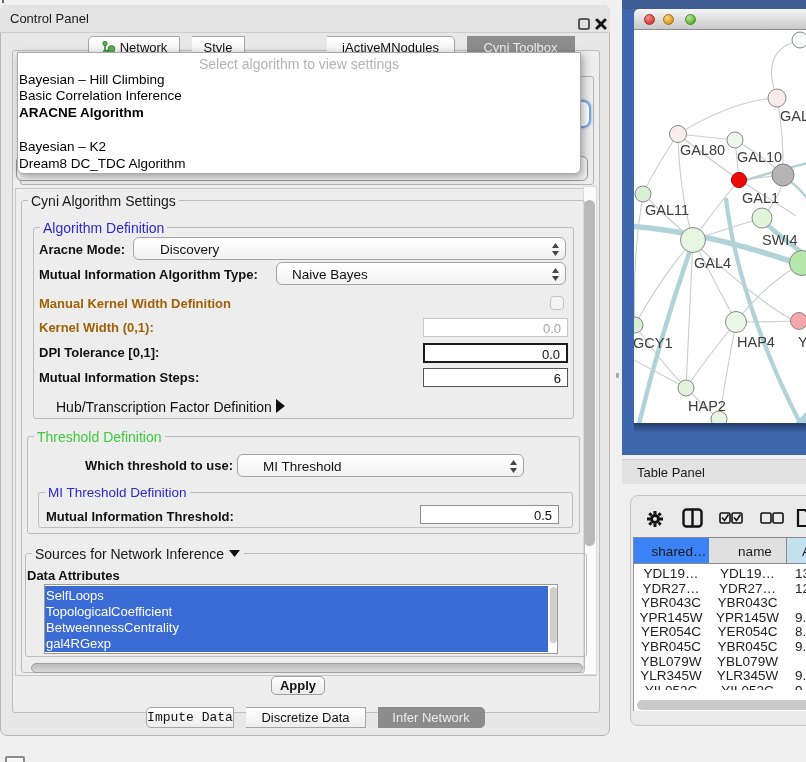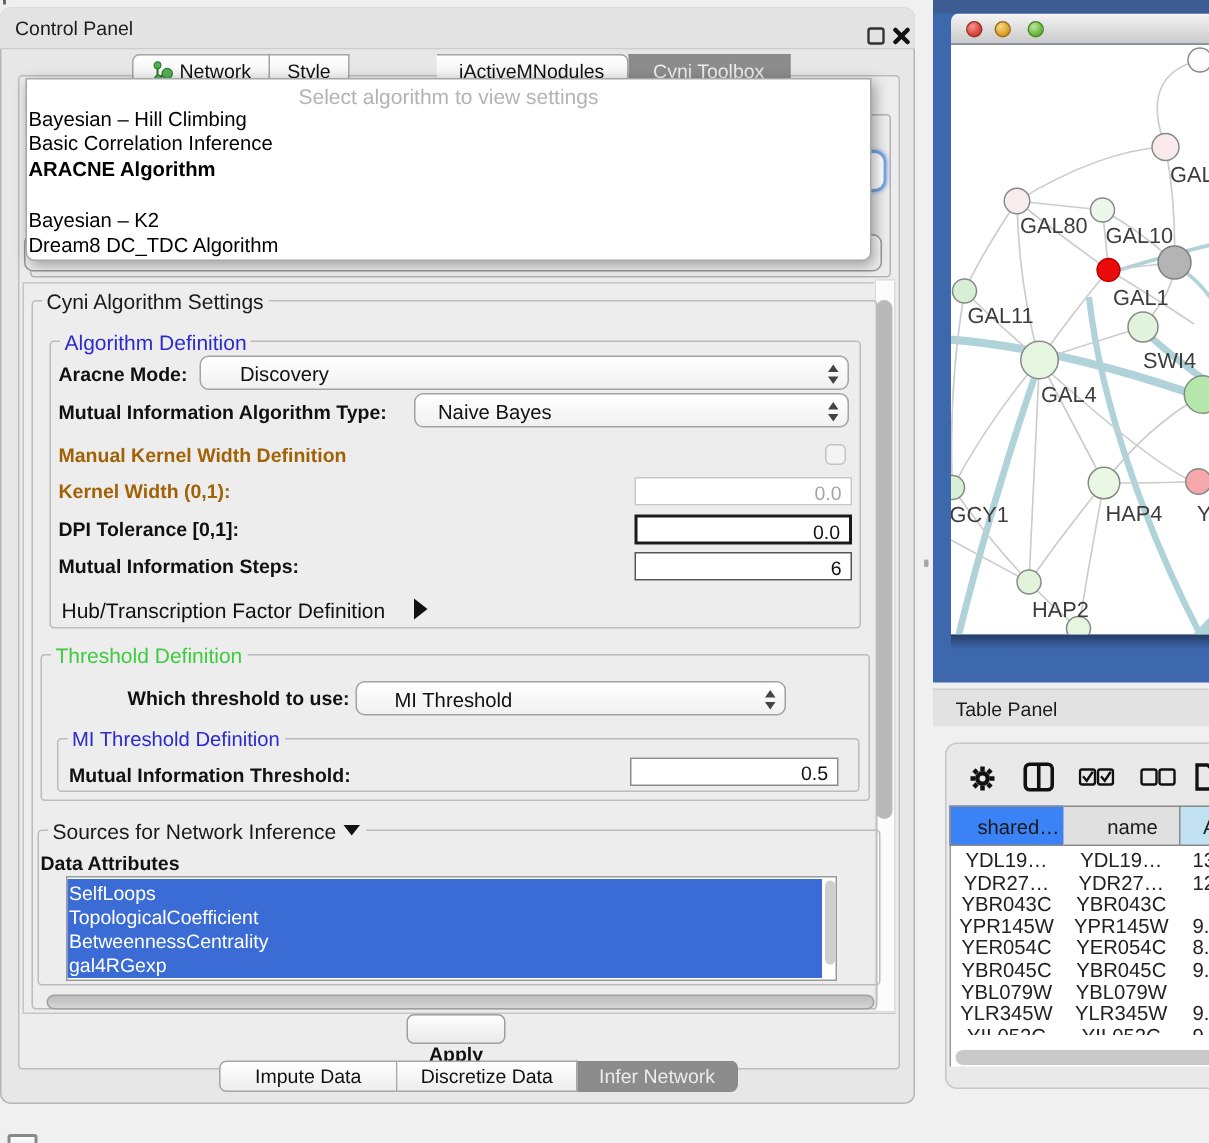--- a/index.html
+++ b/index.html
@@ -9,21 +9,21 @@
   
   #cpwin{left:0;top:5px;width:610px;height:731px;background:#e7e7e7;
          border:1px solid #b5b5b5;border-radius:7px;box-sizing:border-box;}
   #cptitle{left:0;top:5px;width:610px;height:28px;background:#e3e3e3;
            border-bottom:1px solid #cccccc;border-radius:7px 7px 0 0;box-sizing:border-box;}
   #cptitle .t{position:absolute;left:10px;top:6px;font-size:13px;color:#1c1c1c;}
   
   #tabpanel{left:12px;top:50px;width:588px;height:663px;background:#ededed;
             border:1px solid #bdbdbd;border-radius:3px;box-sizing:border-box;}
   
-  .seg{display:flex;height:23px;}
+  .seg{display:flex;height:23px;gap:12px;}
   .seg .s{box-sizing:border-box;height:23px;border:1px solid #a6a6a6;border-left:none;
           background:linear-gradient(#ffffff,#ededed);font-size:13px;color:#111;
           display:flex;align-items:center;justify-content:center;}
   .seg .s.first{border-left:1px solid #a6a6a6;border-radius:5px 0 0 5px;}
   .seg .s.last{border-radius:0 5px 5px 0;}
   .seg .s.sel{background:#8c8c8c;color:#ececec;border-color:#8a8a8a;}
   #toptabs{left:88px;top:36px;}
   #bottabs{left:146px;top:707px;}
   #bottabs .s{height:21px;font-size:13px;}
   
@@ -136,21 +136,21 @@
     </svg>
 </div>
 <div class="lbl dis" style="left:39px;top:296px;">Manual Kernel Width Definition</div>
 <div class="abs" style="left:550px;top:296px;width:14px;height:14px;border:1.5px solid #c3c3c3;border-radius:4px;background:#f4f4f4;box-sizing:border-box;"></div>
 <div class="lbl dis" style="left:39px;top:320px;">Kernel Width (0,1):</div>
 <div class="tf" style="left:423px;top:318px;width:145px;border:1px solid #c8c8c8;color:#a5a5a5;">0.0</div>
 <div class="lbl" style="left:39px;top:345px;">DPI Tolerance [0,1]:</div>
 <div class="tf" style="left:423px;top:343px;width:145px;border:2px solid #1a1a1a;height:20px;">0.0</div>
 <div class="lbl" style="left:39px;top:370px;">Mutual Information Steps:</div>
 <div class="tf" style="left:423px;top:368px;width:145px;border:1px solid #555;">6</div>
-<div class="lbl plain" style="left:41px;top:399px;font-size:14px;">Hub/Transcription Factor Definition</div>
+<div class="lbl plain" style="left:56px;top:399px;font-size:14px;">Hub/Transcription Factor Definition</div>
 <svg class="abs" style="left:274px;top:398px;" width="12" height="16" viewBox="0 0 12 16">
     <path d="M2 1 L11 8 L2 15 Z" fill="#111"></path>
   </svg>
 
 <div class="abs grp" style="left:27px;top:436px;width:553px;height:98px;">
   <span class="gtitle green" style="font-size:14px;">Threshold Definition</span>
 </div>
 <div class="lbl" style="left:85px;top:458px;">Which threshold to use:</div>
 <div class="combo" style="left:237px;top:454px;width:287px;">
     <span class="ct" style="left:25px;">MI Threshold</span>
@@ -174,24 +174,24 @@
 </div>
 <div class="lbl" style="left:27px;top:568px;font-size:13px;">Data Attributes</div>
 
 <div class="abs" style="left:44px;top:584px;width:514px;height:70px;background:#fff;border:1px solid #9a9a9a;box-sizing:border-box;"></div>
 <div class="abs" style="left:45px;top:586px;width:503px;height:66px;background:#3b6bd5;"></div>
 <div class="abs" style="left:46px;top:588px;font-size:13px;color:#fff;line-height:16px;">SelfLoops<br>TopologicalCoefficient<br>BetweennessCentrality<br>gal4RGexp</div>
 <div class="sbthumb" style="left:549.5px;top:587px;width:7px;height:56px;background:#cfcfcf;"></div>
 
 <div class="abs" style="left:31px;top:663px;width:552px;height:10px;background:linear-gradient(#bdbdbd,#d6d6d6);border:1px solid #a0a0a0;border-radius:5px;box-sizing:border-box;"></div>
 
-<div class="abs" style="left:271px;top:676px;width:66px;height:19px;border:1px solid #9f9f9f;border-radius:5px;background:linear-gradient(#ffffff,#e9e9e9);box-sizing:border-box;text-align:center;font-size:13px;font-weight:bold;color:#111;padding-top:18px;">Apply</div>
+<div class="abs" style="left:271px;top:676px;width:54px;height:19px;border:1px solid #9f9f9f;border-radius:5px;background:linear-gradient(#ffffff,#e9e9e9);box-sizing:border-box;text-align:center;font-size:13px;font-weight:bold;color:#111;padding-top:1px;">Apply</div>
 
 <div id="bottabs" class="abs seg">
-  <div class="s first" style="width:119px;">Impute Data</div>
+  <div class="s first" style="width:88px;font-family:Liberation Mono, monospace;">Impute Data</div>
   <div class="s" style="width:120px;">Discretize Data</div>
   <div class="s last sel" style="width:107px;">Infer Network</div>
 </div>
 
 <div id="popup" class="abs">
   <div class="hint">Select algorithm to view settings</div>
   <div class="it" style="top:18.5px;">Bayesian – Hill Climbing</div>
   <div class="it" style="top:35.3px;">Basic Correlation Inference</div>
   <div class="it" style="top:52.1px;font-weight:bold;">ARACNE Algorithm</div>
   <div class="it" style="top:85.7px;">Bayesian – K2</div>

